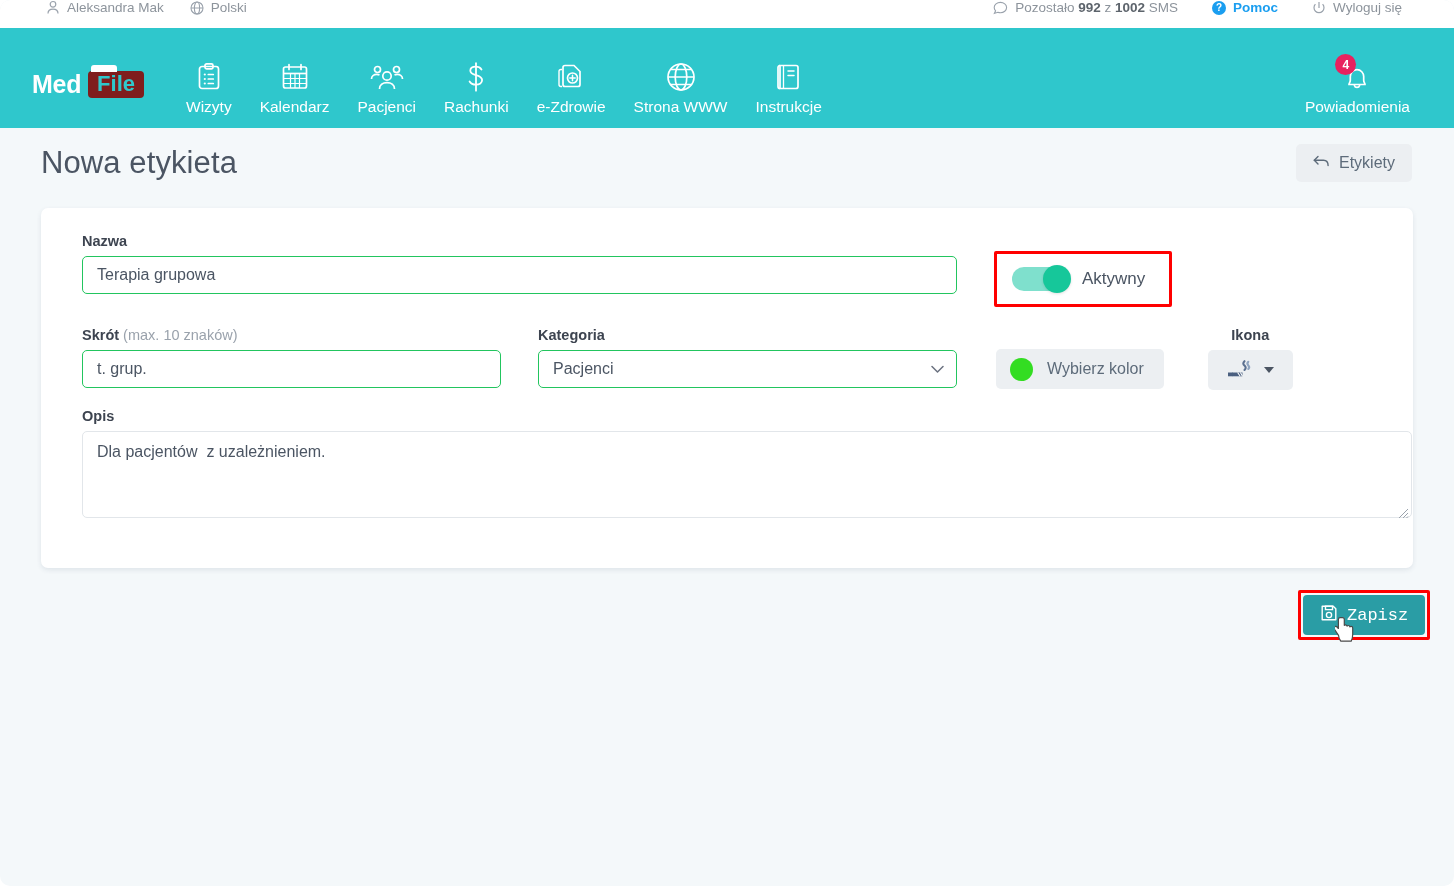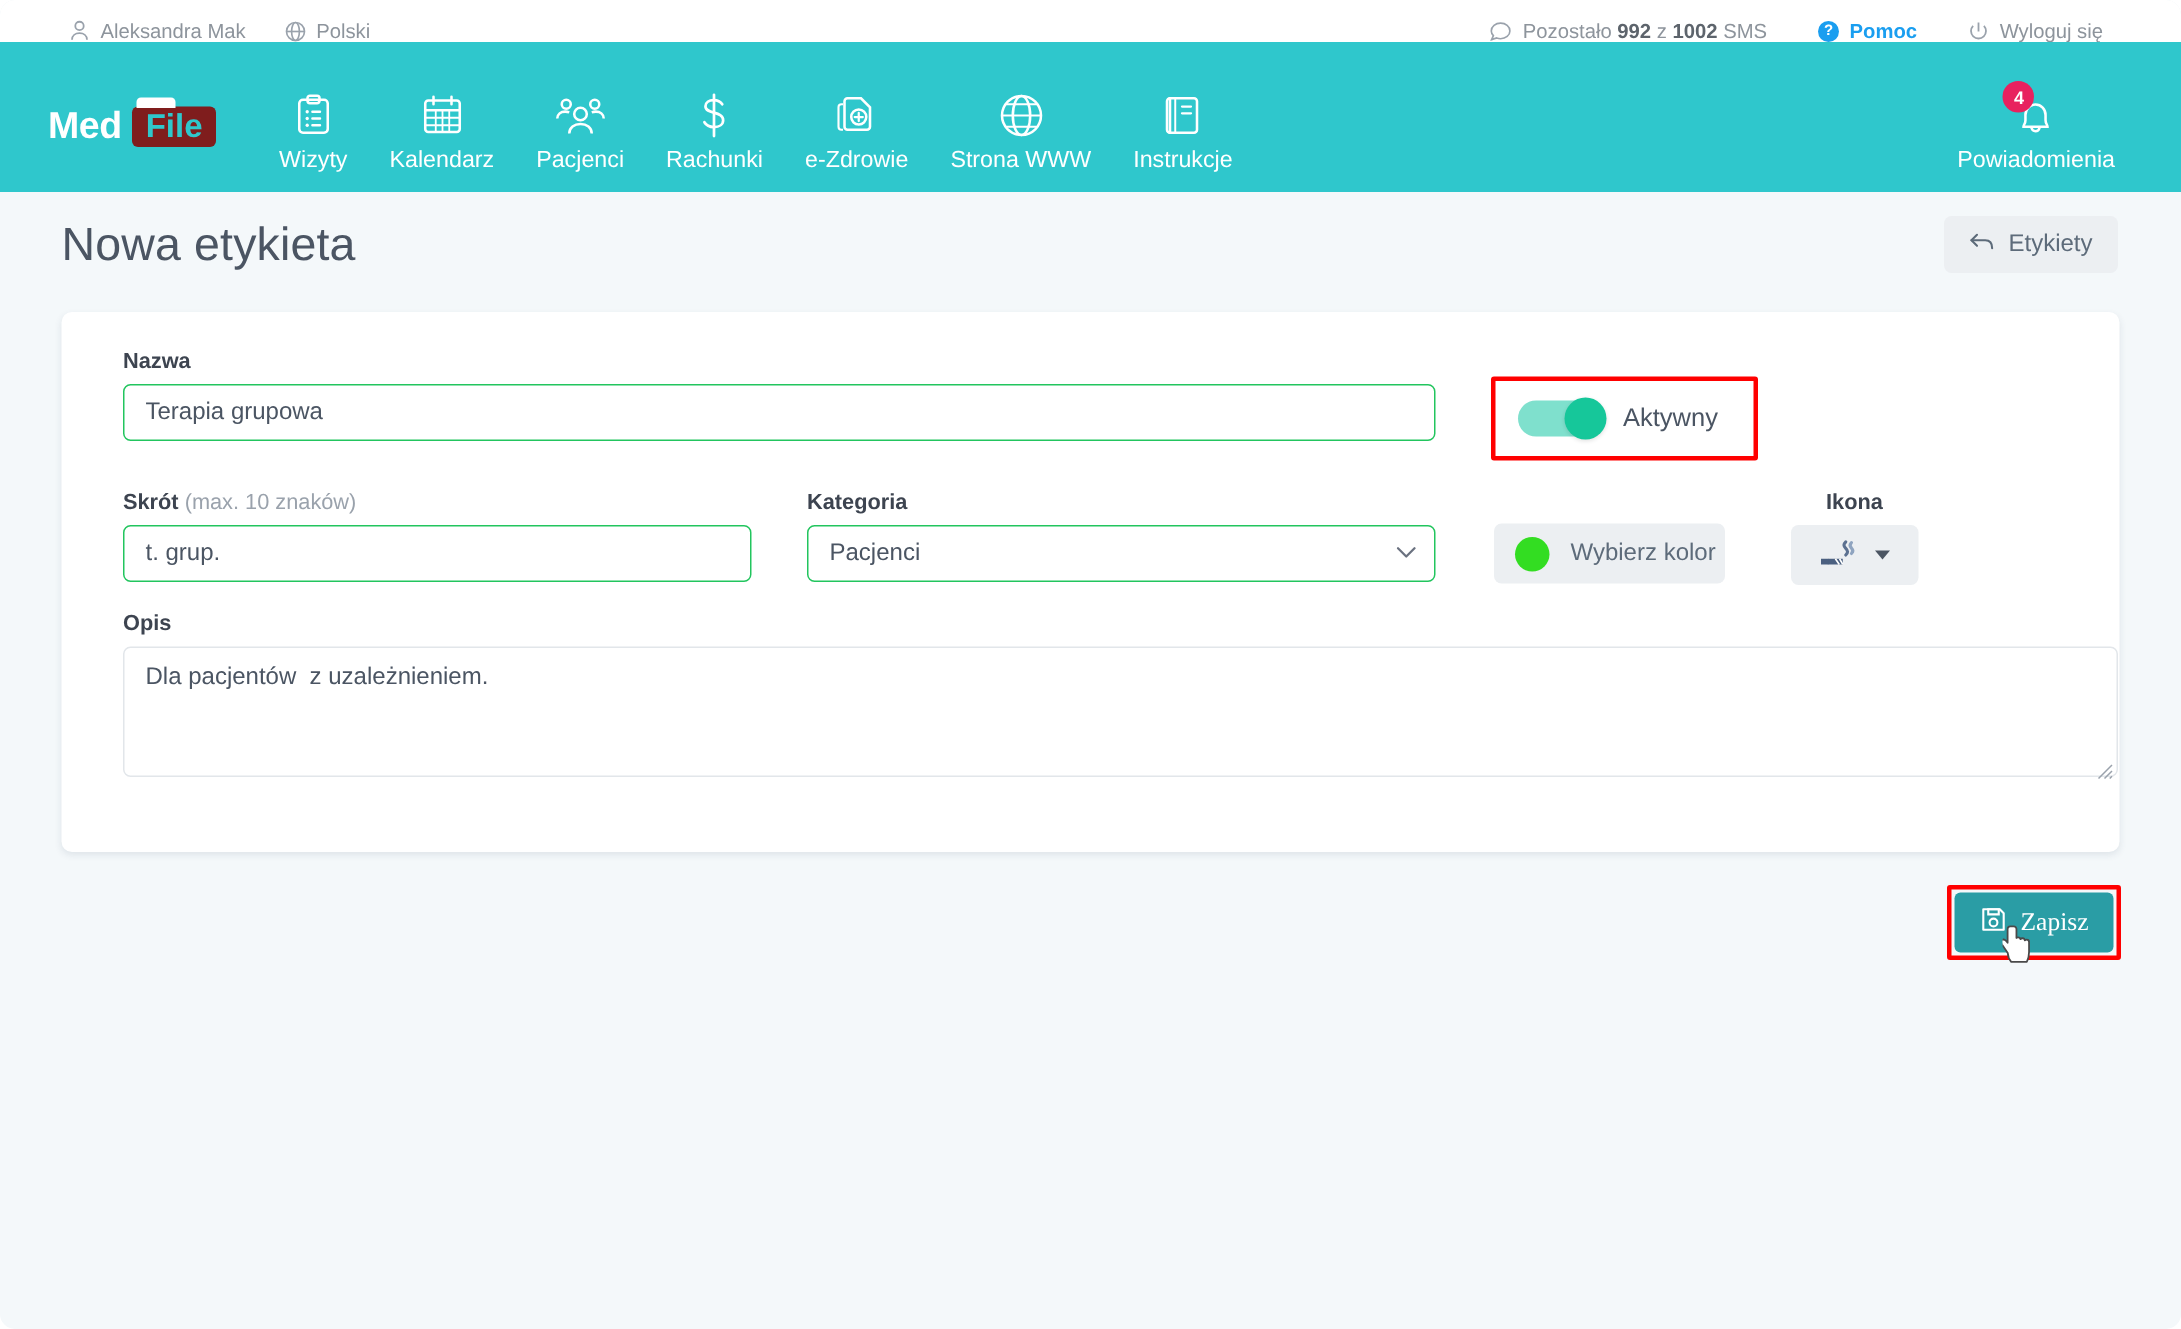--- a/index.html
+++ b/index.html
@@ -14,21 +14,21 @@
     width: 1454px; height: 886px;
     background: #f4f8fa;
     border-radius: 10px;
     overflow: hidden;
   }
 
   
   .topbar {
     position: absolute; top: 0; left: 0; right: 0; height: 28px;
     background: #ffffff;
-    display: flex; align-items: flex-end;
+    display: flex; align-items: flex-start;
     font-size: 13.5px; color: #8d949c;
     border-top-left-radius: 10px; border-top-right-radius: 10px;
   }
   .topbar-left { display: flex; align-items: center; padding-left: 46px; gap: 26px; }
   .topbar-right { margin-left: auto; display: flex; align-items: center; gap: 34px; padding-right: 52px; }
   .tb-item { display: flex; align-items: center; gap: 7px; white-space: nowrap; }
   .tb-item svg { display: block; }
   .sms-text b { color: #5d646c; font-weight: 700; }
   .tb-help { color: #1a9ef0; font-weight: 700; }
   .tb-help .help-dot {
@@ -163,21 +163,21 @@
   .color-col { margin-left: 39px; padding-top: 22px; }
   .ikona-col { margin-left: 44px; text-align: center; }
   .select-wrap { position: relative; }
   .select-wrap .chev {
     position: absolute; right: 13px; top: 50%; transform: translateY(-50%);
     pointer-events: none; color: #6b7280;
   }
 
   .btn-color {
     background: #eceff2; border: none; border-radius: 5px;
-    height: 40px; padding: 0 6px 0 14px;
+    height: 40px; padding: 0 20px 0 14px;
     display: flex; align-items: center; gap: 14px;
     font-size: 16px; color: #5d6b7a; cursor: pointer;
     font-family: "Liberation Sans", sans-serif;
   }
   .color-dot { width: 23px; height: 23px; border-radius: 50%; background: #33dd22; }
 
   .icon-btn {
     background: #eceff2; border: none; border-radius: 5px;
     height: 40px; width: 85px;
     display: flex; align-items: center; justify-content: center; gap: 12px;
@@ -210,21 +210,21 @@
     position: absolute; top: 590px; left: 1298px;
     border: 3px solid #ff0000; border-radius: 2px;
     padding: 2px;
   }
   .btn-save {
     background: #2a9da5; color: #ffffff;
     border: none; border-radius: 4px;
     height: 40px; padding: 0 17px;
     display: flex; align-items: center; gap: 9px;
     font-size: 17px; cursor: pointer;
-    font-family: Liberation Serif, serif;
+    font-family: Liberation Mono, monospace;
   }
   .cursor-hand {
     position: absolute; top: 616px; left: 1335px;
     pointer-events: none;
   }
 </style>
 </head>
 <body>
 
 <div class="app">

